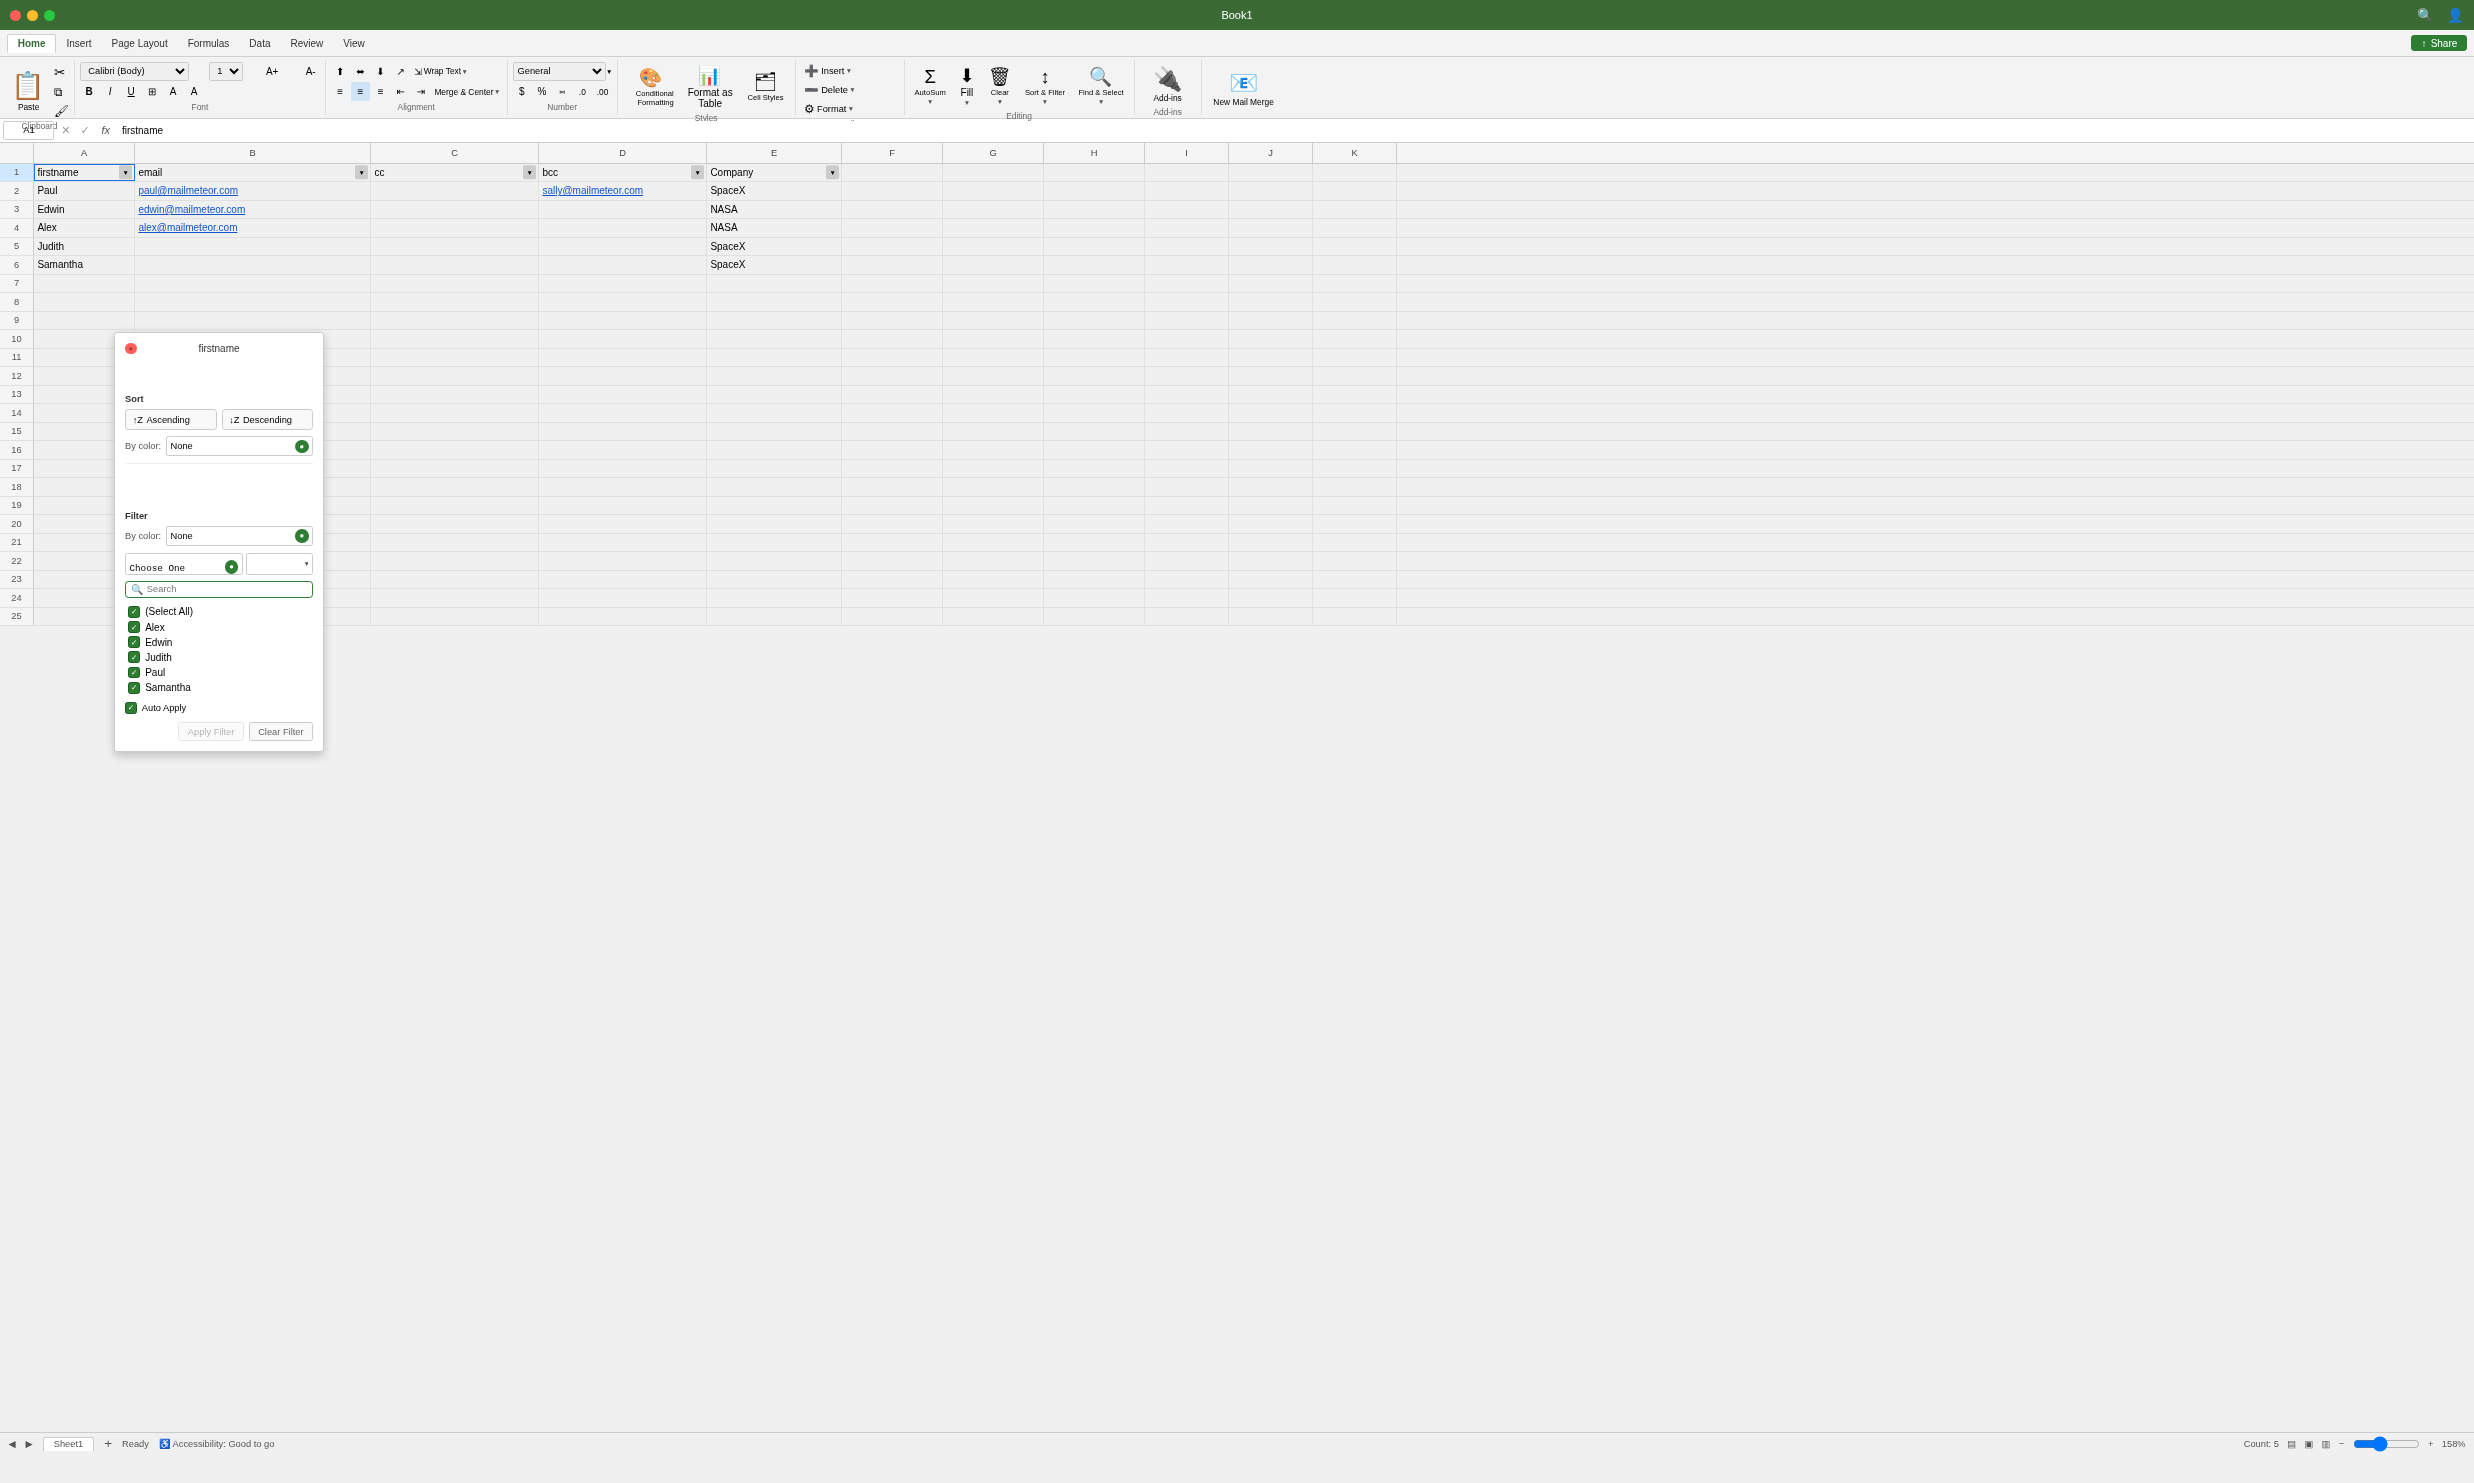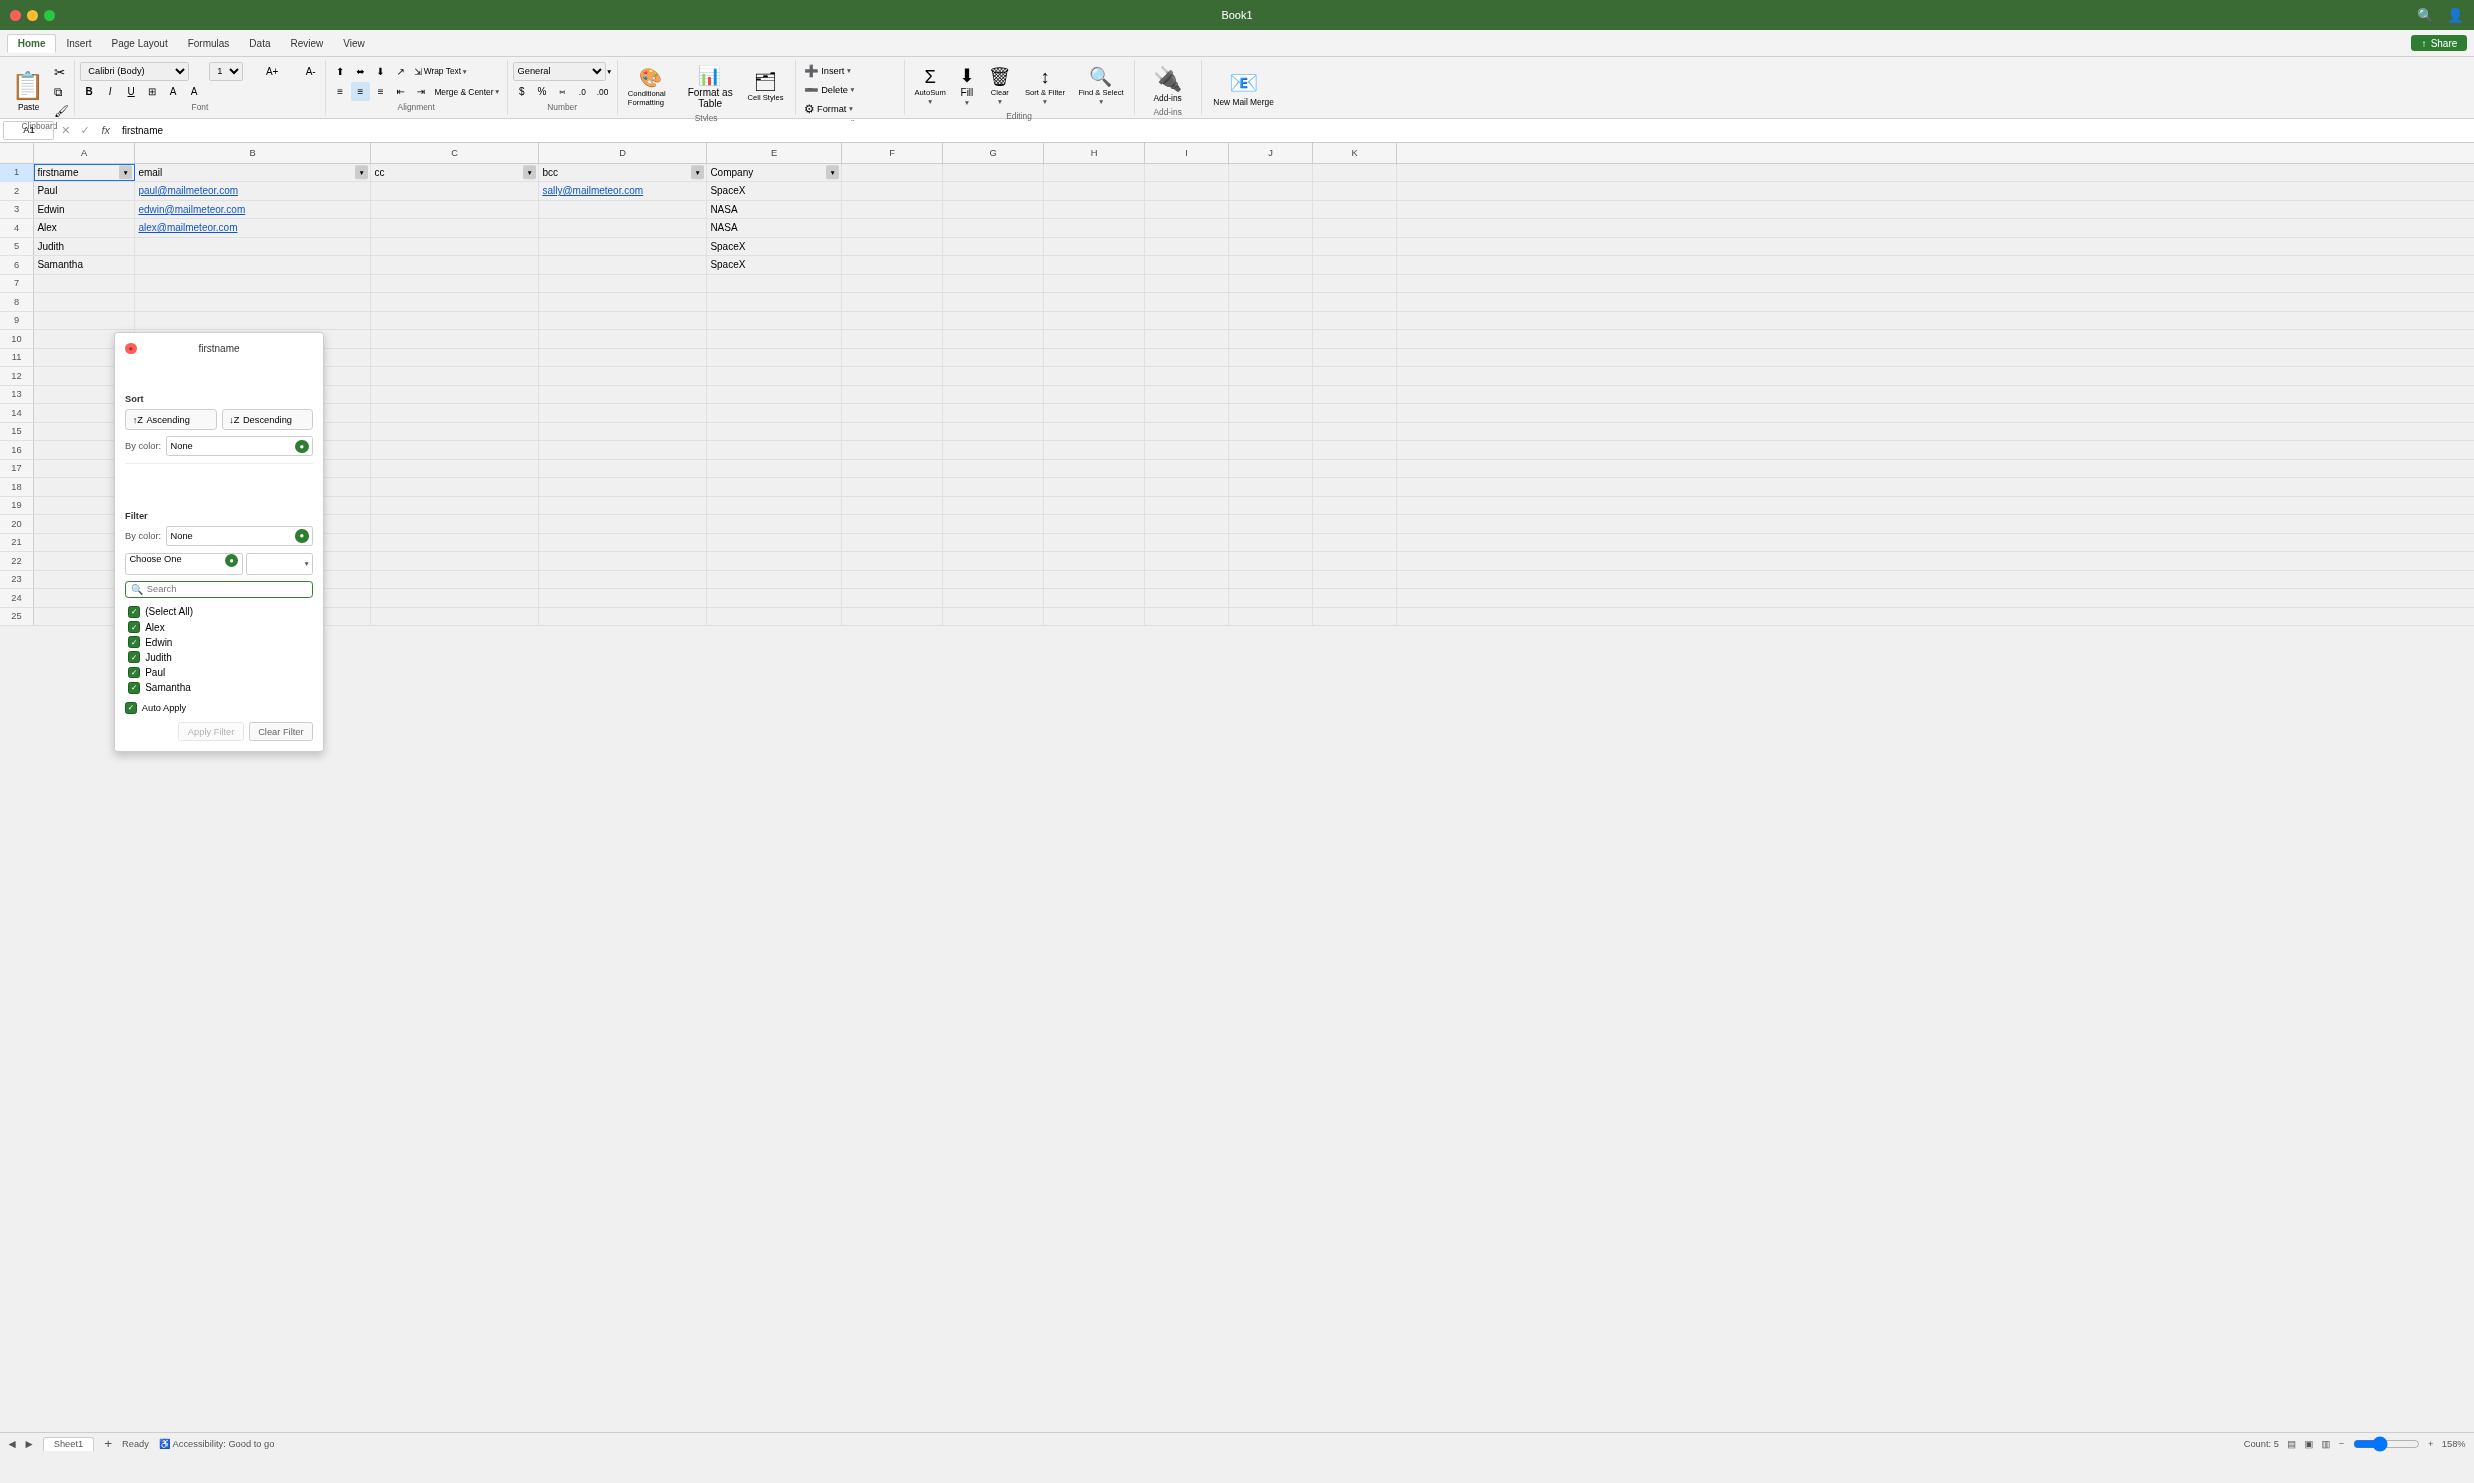--- a/index.html
+++ b/index.html
@@ -262,22 +262,23 @@
       cursor: pointer;
     }
 
     .filter-section { margin-top: 6.7px; padding-top: 6.7px; border-top: 0.8px solid #eee; }
     .filter-choose {
       display: flex; gap: 3.4px; margin-bottom: 6.7px;
     }
     .filter-dropdown {
       flex: 1; height: 22px; border: 0.8px solid #ccc; border-radius: 2.5px;
       font-size: 9.3px; padding: 0 3.4px; background: white;
-      display: flex; align-items: flex-start; justify-content: space-between;
+      display: flex; align-items: flex-end; justify-content: space-between;
       cursor: pointer;
+      font-family: Liberation Mono, monospace;
     }
     .filter-value-dropdown {
       width: 67px; height: 22px; border: 0.8px solid #ccc; border-radius: 2.5px;
       font-size: 9.3px; padding: 0 3.4px; background: white;
       display: flex; align-items: center; justify-content: flex-end;
       cursor: pointer;
     }
 
     .search-box {
       display: flex; align-items: center;
@@ -477,21 +478,21 @@
         <div class="format-btn" style="font-size:8.4px;">.0</div>
         <div class="format-btn" style="font-size:8.4px;">.00</div>
       </div>
       <div class="rg-label">Number</div>
     </div>
 
     <div style="display:flex; flex-direction:column; padding:1.7px 5px; border-right:0.8px solid #ddd; min-width:152px; align-items:center;">
       <div style="display:flex; align-items:center; gap:3.4px; flex:1;">
         <div style="display:flex;flex-direction:column;align-items:center;cursor:pointer;padding:2.5px 5px;border-radius:2.5px;text-align:center;">
           <span style="font-size:18.5px;">🎨</span>
-          <span style="font-size:7.6px;width:46px;text-align:left;">Conditional Formatting</span>
+          <span style="font-size:7.6px;width:46px;text-align:right;">Conditional Formatting</span>
         </div>
         <div style="display:flex;flex-direction:column;align-items:center;cursor:pointer;padding:2.5px 5px;border-radius:2.5px;text-align:center;">
           <span style="font-size:18.5px;">📊</span>
           <span style="font-size:10px;width:46px;text-align:center;">Format as Table</span>
         </div>
         <div style="display:flex;flex-direction:column;align-items:center;cursor:pointer;padding:2.5px 5px;border-radius:2.5px;text-align:center;">
           <span style="font-size:18.5px;">🗂</span>
           <span style="font-size:7.6px;width:38px;text-align:center;">Cell Styles</span>
         </div>
       </div>

